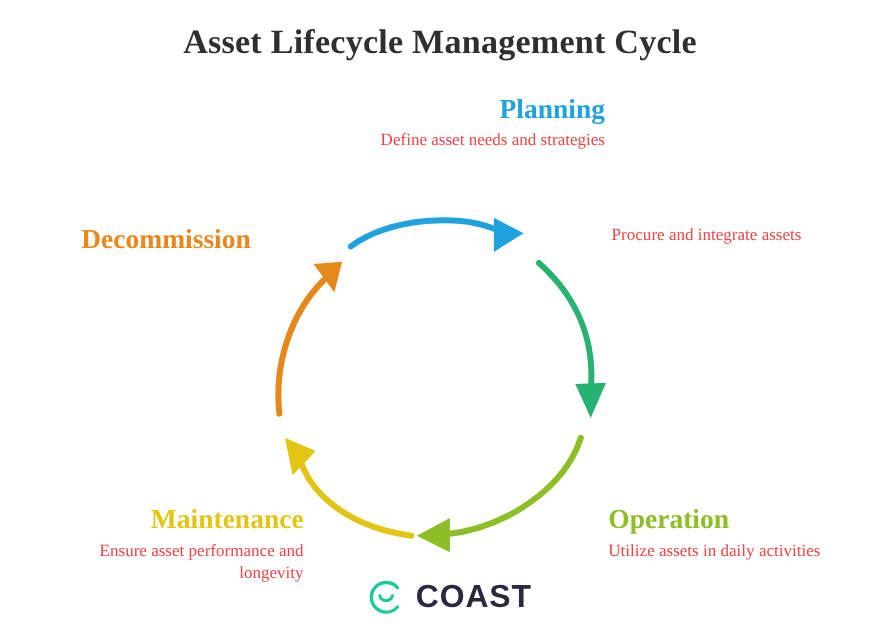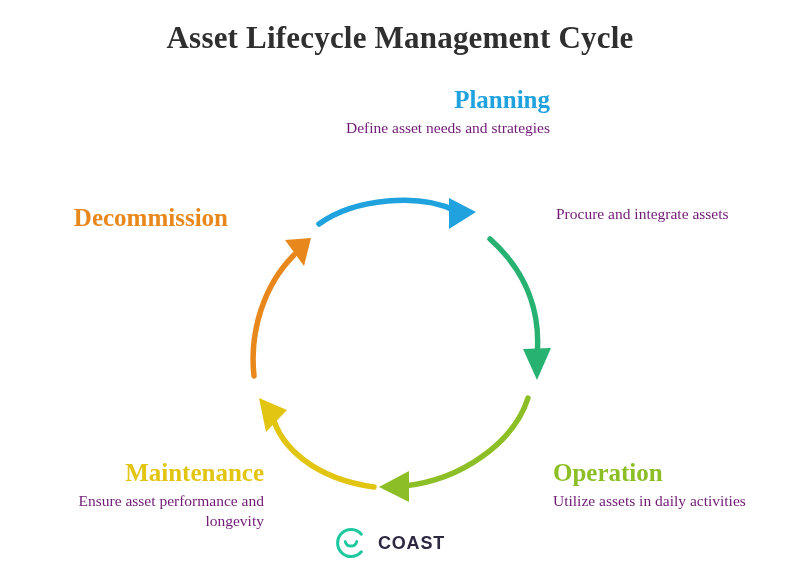--- a/index.html
+++ b/index.html
@@ -58,21 +58,21 @@
     font-weight: 700;
     line-height: 1.1;
     white-space: nowrap;
     margin: 0 0 4px 0;
   }
   .stage-desc {
     font-family: "Liberation Serif", "DejaVu Serif", serif;
     font-size: 15.5px;
     font-weight: 400;
     line-height: 1.32;
-    color: #701a75;
+    color: #ef4444;
     margin: 0;
   }
 
   
   .stage-planning {
     top: 86px;
     left: 250px;
     width: 300px;
     text-align: right;
   }
@@ -90,21 +90,21 @@
     top: 459px;
     left: 528px;
     width: 250px;
     text-align: left;
     margin-left: 25px;
   }
   .stage-operation .stage-title { color: #8cbe26; }
 
   .stage-maintenance {
     top: 459px;
-    left: 22px;
+    left: 34px;
     width: 242px;
     text-align: right;
   }
   .stage-maintenance .stage-title { color: #e2c510; }
 
   .stage-decommission {
     top: 204px;
     left: 10px;
     width: 218px;
     text-align: right;
@@ -120,21 +120,21 @@
     align-items: center;
     gap: 9px;
   }
   .coast-mark {
     width: 36px;
     height: 36px;
     display: block;
   }
   .coast-word {
     font-family: "Liberation Sans", "DejaVu Sans", sans-serif;
-    font-size: 18px;
+    font-size: 29px;
     font-weight: 700;
     letter-spacing: 0.8px;
     color: #2d2740;
     line-height: 1;
   }
 </style>
 </head>
 <body>
 
 <div id="diagram-root">

